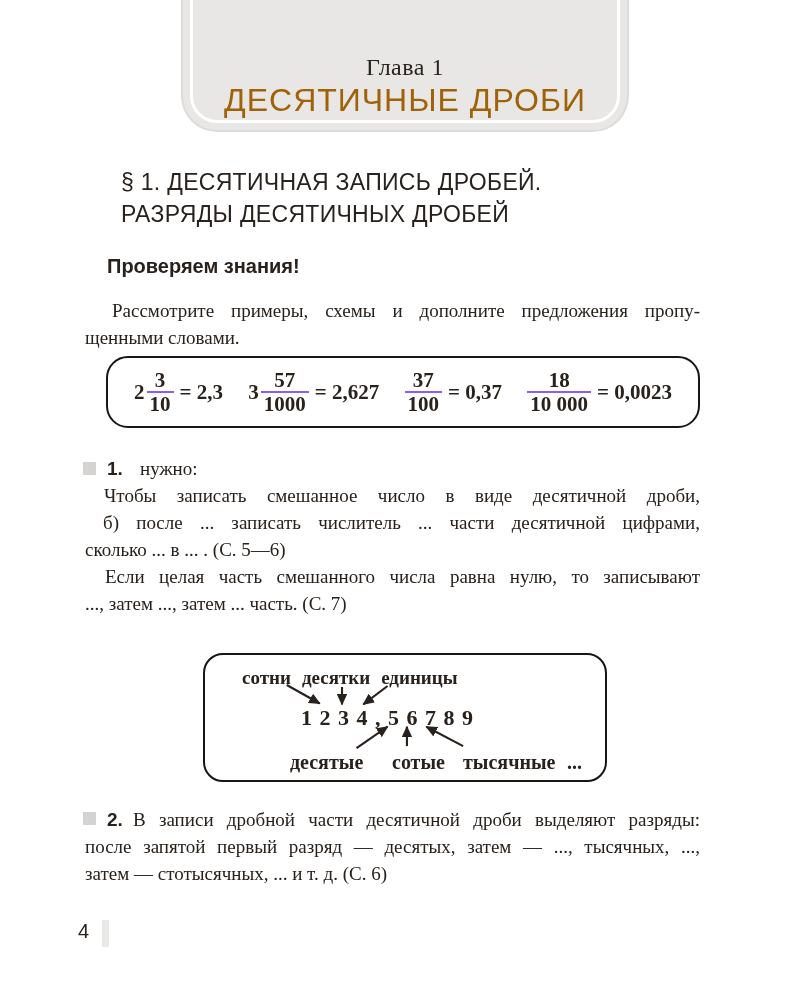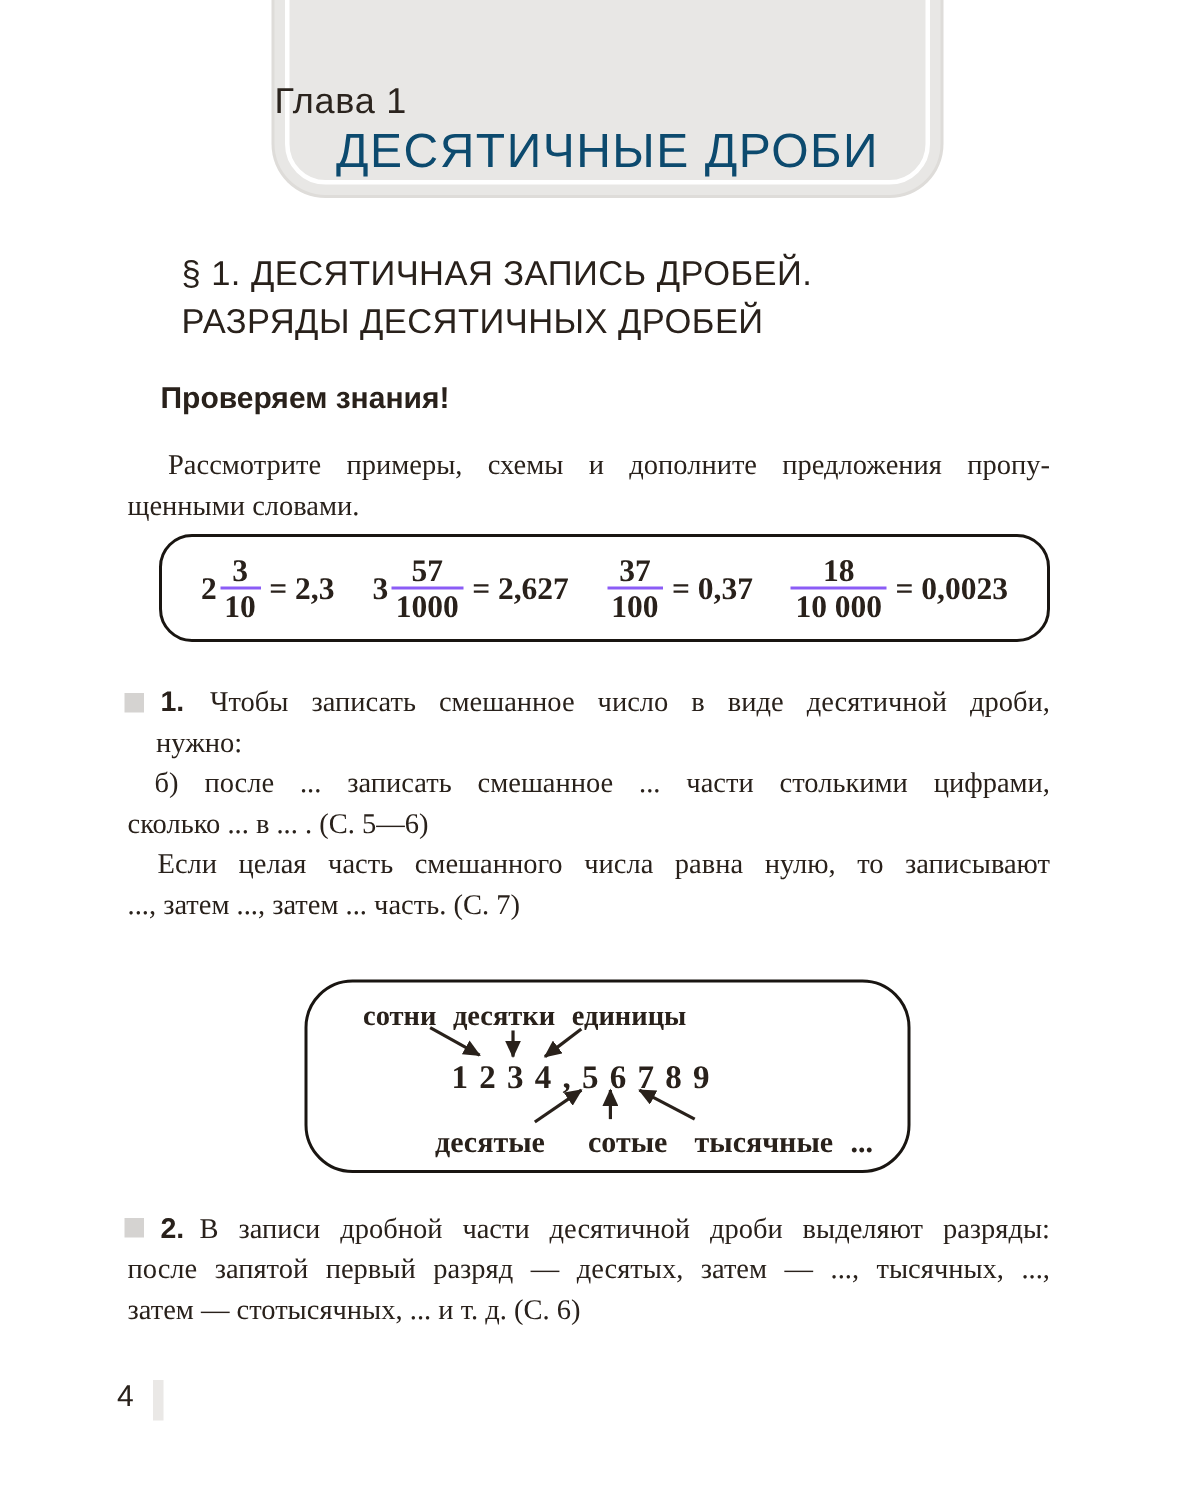--- a/index.html
+++ b/index.html
@@ -13,27 +13,27 @@
   .chapter-box {
     position:absolute; left:183px; top:-46px; width:444px; height:176px;
     background:#e8e7e5; border-radius:34px;
     box-shadow:0 0 0 2px #dedcd9;
   }
   .chapter-inner {
     position:absolute; inset:7px; border:3.5px solid #ffffff; border-radius:27px;
   }
   .chapter-label {
     position:absolute; top:100px; left:0; width:100%;
-    text-align:left; font-family:Liberation Sans, sans-serif;
+    text-align:center; font-family:Liberation Serif, serif;
     font-size:24px; color:#2b241e; letter-spacing:0.5px;
   }
   .chapter-title {
     position:absolute; top:128px; left:0; width:100%;
     text-align:center; font-family:"Liberation Sans", sans-serif;
-    font-size:32px; color:#0c4a6e; letter-spacing:1px;
+    font-size:32px; color:#a16207; letter-spacing:1px;
   }
 
   
   .section-title {
     position:absolute; left:121px; top:166px; width:600px; margin:0;
     font-family:"Liberation Sans", sans-serif; font-weight:normal;
     font-size:23px; line-height:32px; color:#29211b; letter-spacing:0.3px;
   }
   .check-heading {
     position:absolute; left:107px; top:255px;
@@ -74,21 +74,21 @@
   .whole { margin-right:2px; }
   .whole:empty { display:none; margin:0; }
   .frac { display:inline-flex; flex-direction:column; align-items:center; line-height:1.05; }
   .frac .num { padding:0 3px; }
   .frac .den { border-top:2px solid #8b5cf6; padding:0 3px; }
   .eq { margin-left:6px; white-space:pre; }
 
   
   .diagram-box {
     position:absolute; left:203px; top:653px; width:404px; height:129px;
-    border:2.5px solid #191511; border-radius:32px; box-sizing:border-box;
+    border:2.5px solid #191511; border-radius:20px; box-sizing:border-box;
     font-weight:bold; color:#29211b;
   }
   .dg-top { position:absolute; top:12px; left:37px; font-size:19px; display:flex; gap:11px; }
   .dg-digits { position:absolute; top:50px; left:96px; font-size:22px; word-spacing:2px; }
   .dg-bottom { position:absolute; top:96px; left:0; width:100%; font-size:20px; }
   .dg-bottom span { position:absolute; top:0; }
   .dg-b0 { left:85px; } .dg-b1 { left:187px; } .dg-b2 { left:258px; } .dg-b3 { left:362px; }
   .dg-svg { position:absolute; inset:0; width:100%; height:100%; pointer-events:none; }
 
   
@@ -157,25 +157,25 @@
         <span class="den">10 000</span>
       </span>
       <span class="eq">= 0,0023</span>
     </span>
   </div>
 
   <div class="item-block" style="top:455px;">
     <span class="bullet" style="top:7px;"></span>
     <span class="item-num" style="left:22px; top:0;">1.</span>
     <div class="item1-lines">
+        <div class="ln last">нужно:</div>
         <div class="ln">Чтобы записать смешанное число в виде десятичной дроби,</div>
-        <div class="ln last">нужно:</div>
       </div>
     <div class="sub-b">
-        <div class="ln">б) после ... записать смешанное ... части столькими цифрами,</div>
+        <div class="ln">б) после ... записать числитель ... части десятичной цифрами,</div>
         <div class="ln last">сколько ... в ... . (С. 5—6)</div>
       </div>
     <div class="note-p">
         <div class="ln">Если целая часть смешанного числа равна нулю, то записывают</div>
         <div class="ln last">..., затем ..., затем ... часть. (С. 7)</div>
       </div>
   </div>
 
   <div class="diagram-box">
     <div class="dg-top">

